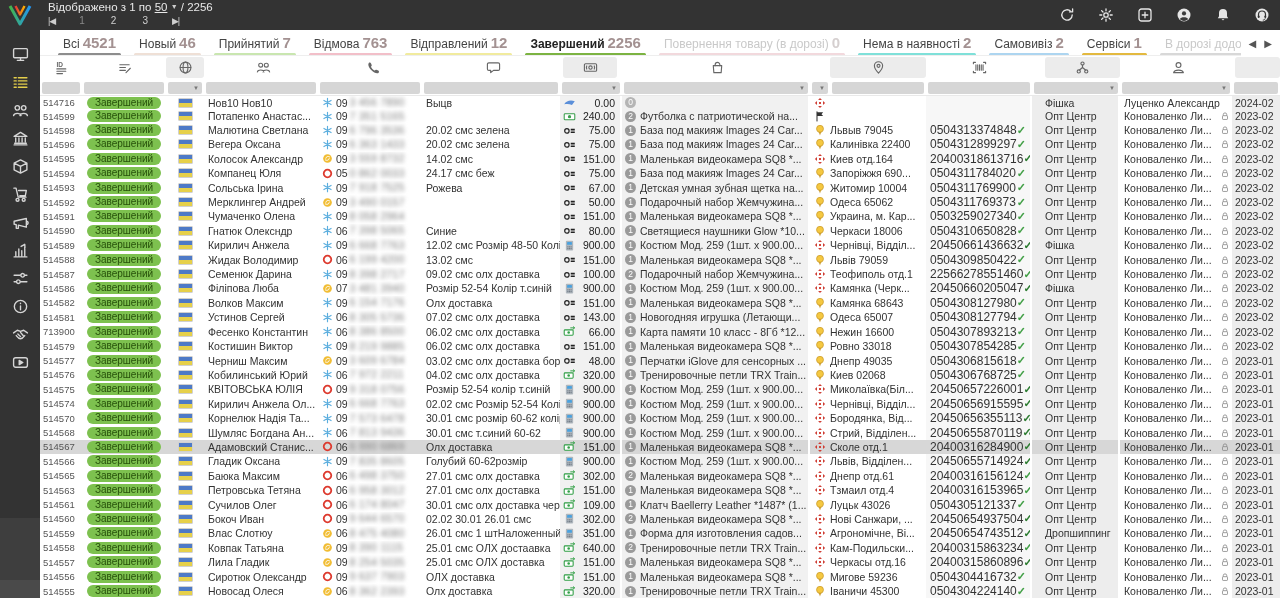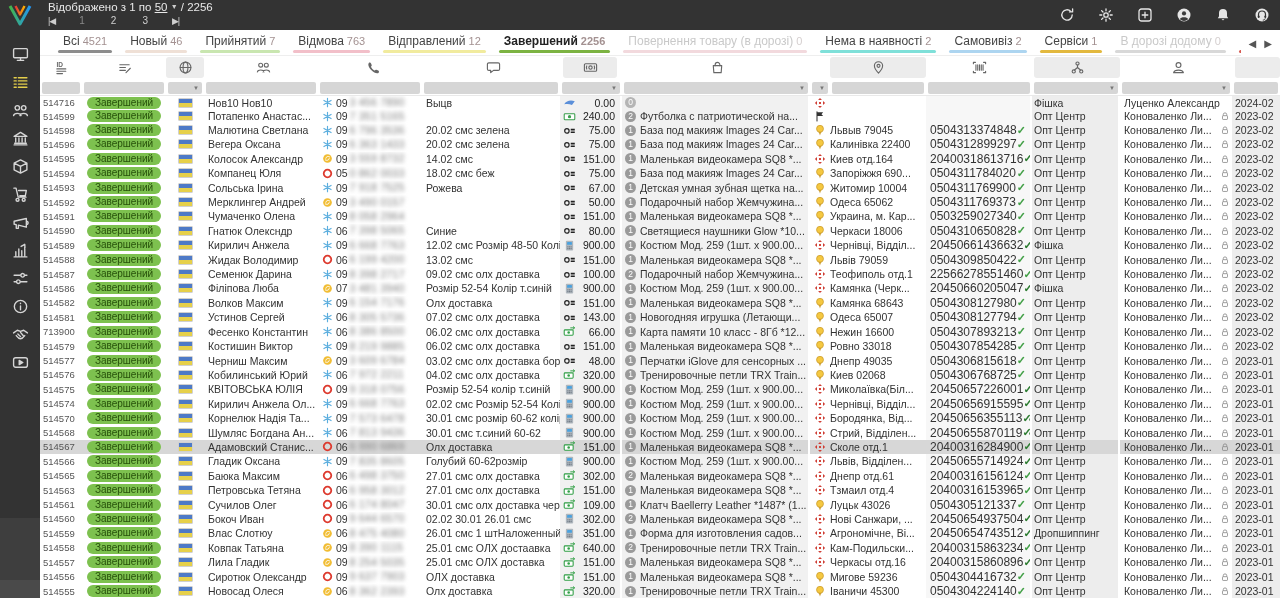--- a/index.html
+++ b/index.html
@@ -27,21 +27,21 @@
   #pager .pnum{cursor:pointer;}
   #pager .pnum.cur{color:#8a8a8a;}
   #top-icons{position:absolute;right:10px;top:0;height:30px;display:flex;align-items:center;gap:23px;}
   #top-icons .ticon{cursor:pointer;color:#e6e6e6;}
   #top-icons svg{width:16px;height:16px;}
 
   
   #tabsbar{position:absolute;left:40px;right:0;top:30px;height:26px;background:#fff;white-space:nowrap;
     overflow:hidden;border-bottom:1px solid #eee;padding-left:14px;}
   .tab{display:inline-block;position:relative;padding:4px 9px 7px 9px;font-size:12px;color:#444;cursor:pointer;margin-right:5px;}
-  .tab .cnt{color:#a39191;font-size:11px;margin-left:3px;}
+  .tab .cnt{color:#a39191;font-size:15px;margin-left:3px;font-weight:bold;}
   .tab.active{font-weight:bold;color:#222;}
   .tab.disabled{color:#c9c9c9;}
   .tab.disabled .cnt{color:#d5cfcf;}
   .tab .ul{position:absolute;left:4px;right:4px;bottom:2px;height:3px;border-radius:2px;}
   #tab-arrows{position:absolute;right:0;top:30px;height:26px;background:#fff;display:flex;align-items:center;
     gap:8px;padding:0 8px;font-size:10px;color:#555;z-index:3;}
   #tab-arrows span{cursor:pointer;}
 
   
   #gridhead{position:absolute;left:40px;right:0;top:56px;height:40px;background:#fff;border-bottom:1px solid #e9e9e9;}
@@ -67,21 +67,21 @@
   .col-status{width:84px;justify-content:center;}
   .col-flag{width:38px;justify-content:center;}
   .col-name{width:114px;padding-left:4px;}
   .col-phone{width:104px;padding-left:4px;}
   .col-comment{width:138px;padding-left:4px;}
   .col-price{width:62px;background:#f1f1f1;border-right:2px solid #fff;padding:0 5px 0 3px;justify-content:space-between;}
   .col-product{width:188px;background:#f1f1f1;border-right:2px solid #fff;padding-left:3px;}
   .col-delivery{width:20px;justify-content:center;}
   .col-location{width:96px;}
   .col-tracking{width:106px;background:#f7f7f7;border-right:2px solid #fff;padding:0 4px;justify-content:space-between;}
-  .col-source{width:88px;background:#ededed;border-right:2px solid #fff;padding-left:2px;}
+  .col-source{width:88px;background:#ededed;border-right:2px solid #fff;padding-left:13px;}
   .col-manager{width:112px;padding-left:4px;}
   .col-date{width:48px;background:#ededed;padding-left:3px;}
 
   .pill{background:#7dc14f;color:#26500a;border-radius:8px;padding:0 8px;font-size:10px;line-height:12px;height:12px;}
   .flag{width:15px;height:10px;display:inline-block;border:1px solid #d0d0d0;border-radius:1px;overflow:hidden;}
   .flag .ft{display:block;height:50%;background:#4e7ac7;}
   .flag .fb{display:block;height:50%;background:#e6d04a;}
   .opicon svg{width:11px;height:11px;margin-right:3px;}
   .blurred{filter:blur(2.2px);color:#777;font-size:10px;margin-left:2px;letter-spacing:.5px;}
   .payicon svg{width:13px;height:13px;}
@@ -794,21 +794,21 @@
       <div class="cell col-name">Компанец Юля</div>
       <div class="cell col-phone">
         <span class="opicon">
           <svg viewBox="0 0 16 16">
             <circle cx="8" cy="8" r="5.5" fill="none" stroke="#dd3a2e" stroke-width="2.6"></circle>
           </svg>
         </span>
         <span>05</span>
         <span class="blurred">0 862 0033</span>
       </div>
-      <div class="cell col-comment">18.02 смс беж</div>
+      <div class="cell col-comment">24.17 смс беж</div>
       <div class="cell col-price">
         <span class="payicon">
           <svg viewBox="0 0 16 16">
             <circle cx="4.8" cy="8.5" r="2.7" fill="none" stroke="#222" stroke-width="1.5"></circle>
             <path d="M9.5 6.9h5M9.5 10.1h5" stroke="#222" stroke-width="2"></path>
           </svg>
         </span>
         <span class="pval">75.00</span>
       </div>
       <div class="cell col-product">

